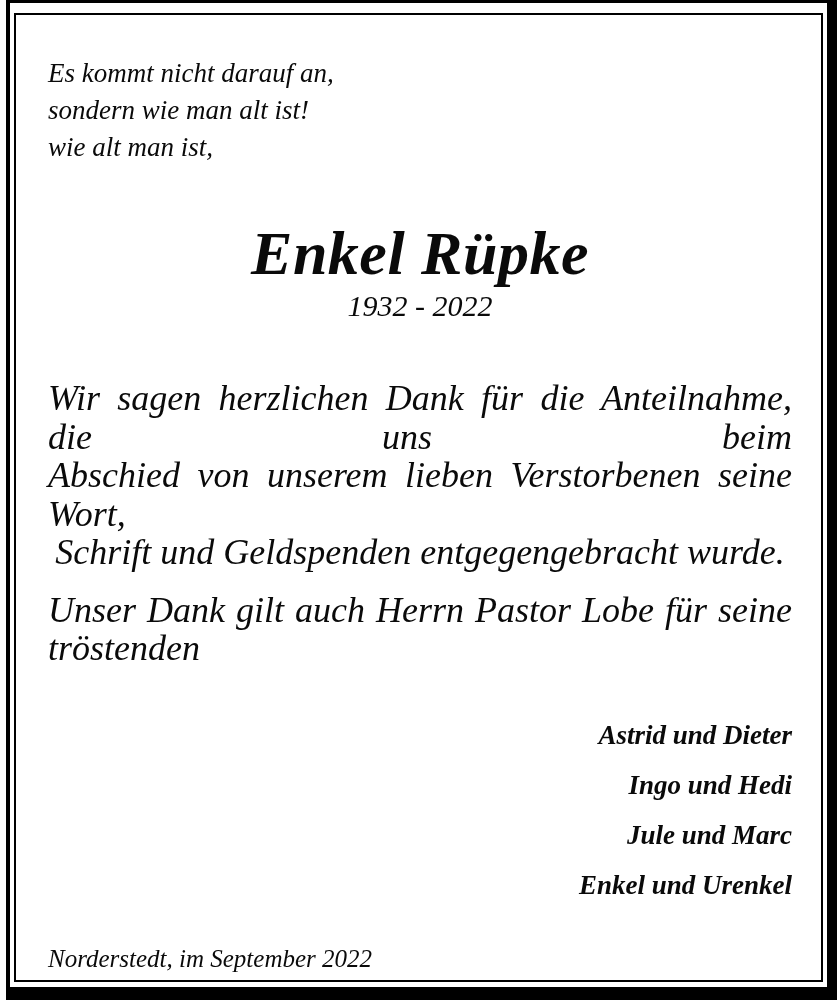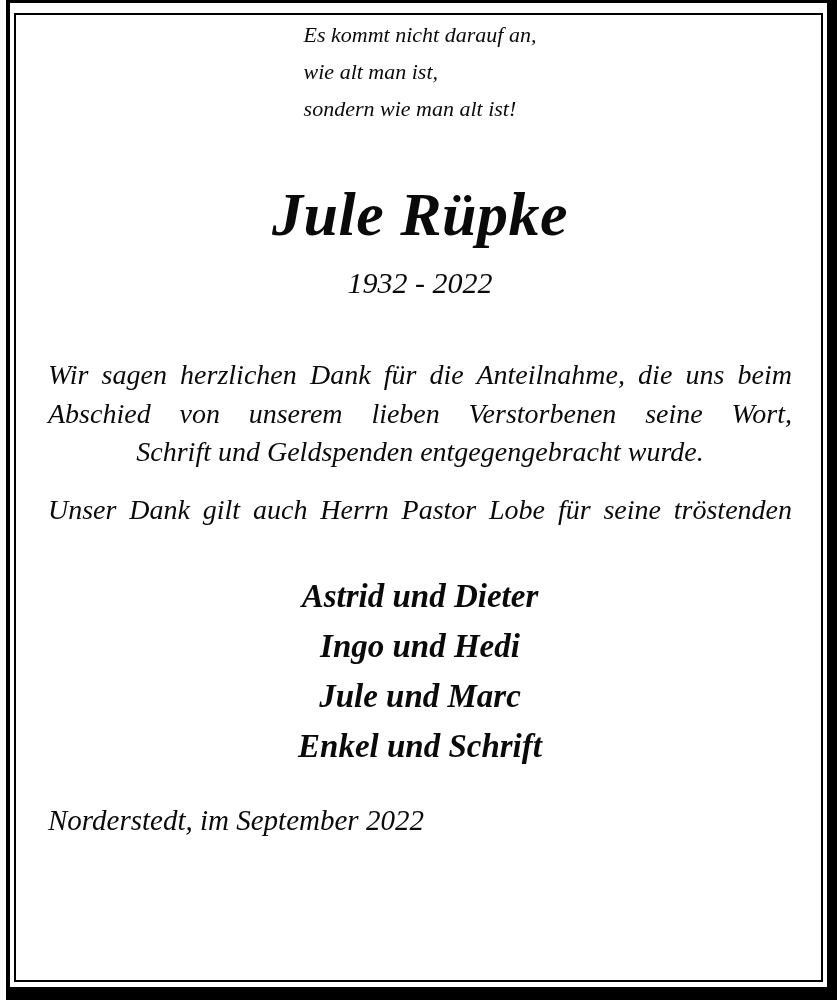--- a/index.html
+++ b/index.html
@@ -36,96 +36,97 @@
     top: 13px; left: 14px; right: 14px; bottom: 18px;
     border: 2px solid var(--frame);
     pointer-events: none;
   }
   .content {
     position: absolute;
     top: 16px; left: 16px; right: 16px; bottom: 20px;
     padding: 0 29px 0 32px;
   }
   .epigraph {
+    margin-top: 39px;
     display: flex;
-    justify-content: center;
-    font-size: 22px;
+    justify-content: flex-start;
+    font-size: 27px;
     line-height: 37px;
   }
   .epigraph .block { text-align: left; }
   .deceased-name {
     margin: 56px 0 0 0;
     text-align: center;
     font-size: 62px;
     line-height: 62px;
     font-weight: bold;
     letter-spacing: 0.5px;
   }
   .life-years {
-    margin-top: 19px;
+    margin-top: 3px;
     text-align: center;
     font-size: 30px;
     line-height: 38px;
   }
   .body-par {
     margin: 19px 0 0 0;
-    font-size: 28px;
+    font-size: 36px;
     line-height: 38.5px;
   }
   .body-par.first { margin-top: 54px; }
   .jline  { text-align: justify; text-align-last: justify; }
   .jlast  { text-align: center; }
   .mourners {
     margin-top: 42px;
-    text-align: center;
-    font-size: 33px;
+    text-align: right;
+    font-size: 27px;
     line-height: 50px;
     font-weight: bold;
   }
   .place-date {
     margin-top: 30px;
-    font-size: 29px;
+    font-size: 25px;
     line-height: 38px;
     text-align: left;
   }
 </style>
 </head>
 <body>
 
 <div class="page">
   <div class="frame-outer"></div>
   <div class="frame-inner"></div>
 
   <div class="content">
 
     <div class="epigraph">
       <div class="block">
         <div>Es kommt nicht darauf an,</div>
+        <div>sondern wie man alt ist!</div>
         <div>wie alt man ist,</div>
-        <div>sondern wie man alt ist!</div>
       </div>
     </div>
 
-    <h1 class="deceased-name">Jule Rüpke</h1>
+    <h1 class="deceased-name">Enkel Rüpke</h1>
 
     <div class="life-years">1932 - 2022</div>
 
     <div class="body-par first">
       <div class="jline">Wir sagen herzlichen Dank für die Anteilnahme, die uns beim</div>
       <div class="jline">Abschied von unserem lieben Verstorbenen seine Wort,</div>
       <div class="jlast">Schrift und Geldspenden entgegengebracht wurde.</div>
     </div>
 
     <div class="body-par">
       <div class="jline">Unser Dank gilt auch Herrn Pastor Lobe für seine tröstenden</div>
     </div>
 
     <div class="mourners">
       <div>Astrid und Dieter</div>
       <div>Ingo und Hedi</div>
       <div>Jule und Marc</div>
-      <div>Enkel und Schrift</div>
+      <div>Enkel und Urenkel</div>
     </div>
 
     <div class="place-date">Norderstedt, im September 2022</div>
 
   </div>
 </div>
 
 </body></html>

